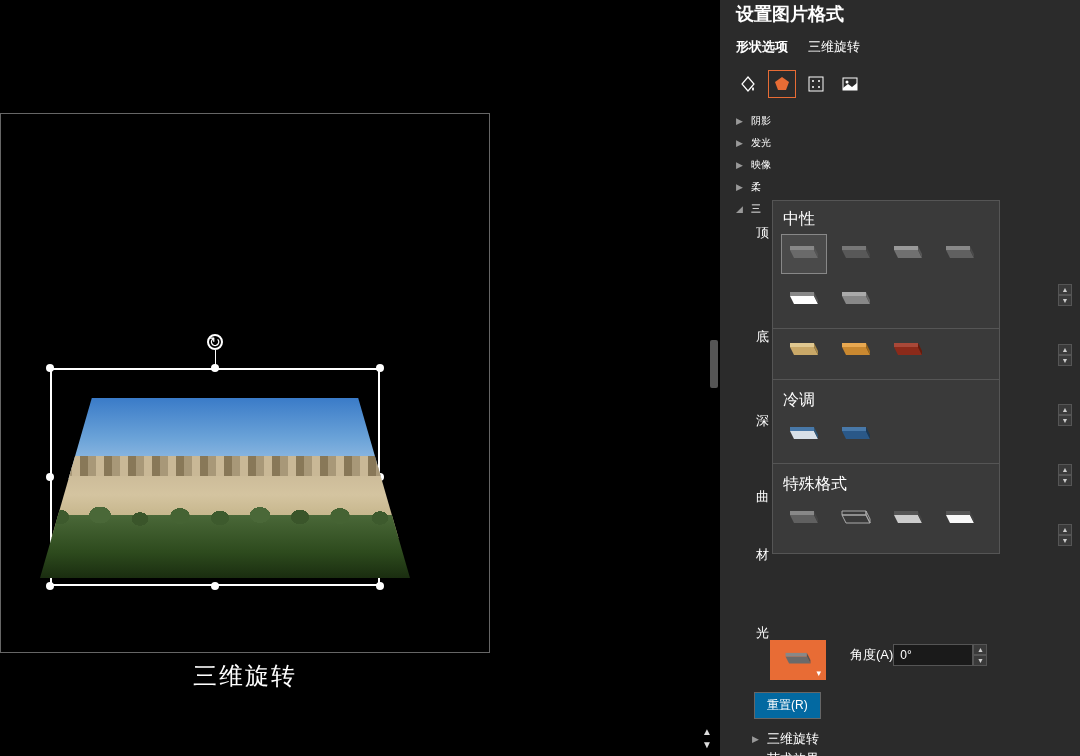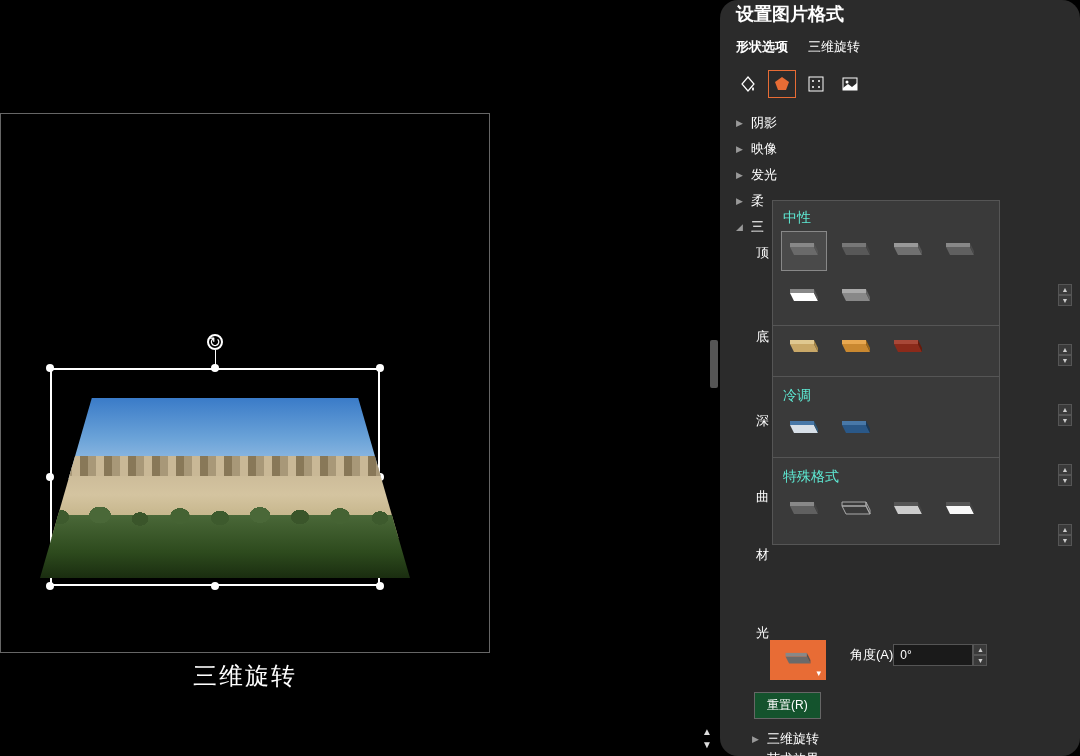--- a/index.html
+++ b/index.html
@@ -133,21 +133,20 @@
   color: #fff;
   letter-spacing: 2px;
 }
 .panel {
   position: absolute;
   right: 0;
   top: 0;
   width: 360px;
   height: 756px;
   background: #2b2b2b;
-  border-radius: 18px;
 }
 .panel-title {
   font-size: 18px;
   font-weight: bold;
   padding: 2px 16px 0;
 }
 .tabs {
   display: flex;
   gap: 20px;
   padding: 12px 16px 0;
@@ -173,21 +172,21 @@
   border: 1px solid #e86c35;
 }
 .section-list {
   padding: 8px 0;
 }
 .section-item {
   display: flex;
   align-items: center;
   gap: 8px;
   padding: 4px 16px;
-  font-size: 13px;
+  font-size: 10px;
   cursor: pointer;
 }
 .section-item .arrow {
   font-size: 9px;
   color: #999;
 }
 .section-item.expanded .arrow::before { content: "◢"; }
 .section-item:not(.expanded) .arrow::before { content: "▶"; }
 .sub-section {
   padding-left: 36px;
@@ -198,23 +197,23 @@
 .material-popup {
   position: absolute;
   left: 52px;
   top: 200px;
   width: 228px;
   background: #3a3a3a;
   border: 1px solid #555;
   padding-bottom: 8px;
 }
 .mat-group-label {
-  font-size: 14px;
+  font-size: 16px;
   padding: 8px 10px 4px;
-  color: #5eead4;
+  color: #ffffff;
 }
 .mat-grid {
   display: flex;
   flex-wrap: wrap;
   gap: 6px;
   padding: 0 8px 6px;
 }
 .mat-swatch {
   width: 46px;
   height: 40px;
@@ -299,21 +298,21 @@
   right: 5px;
   bottom: 2px;
   font-size: 9px;
   color: #fff;
 }
 .reset-btn {
   position: absolute;
   left: 34px;
   top: 692px;
   padding: 4px 12px;
-  background: #14532d;
+  background: #0369a1;
   border: 1px solid #666;
   font-size: 12px;
   color: #fff;
   cursor: pointer;
 }
 .scroll-arrows {
   position: absolute;
   left: -18px;
   bottom: 6px;
   display: flex;
@@ -411,25 +410,25 @@
     </div>
   </div>
 
   <div class="section-list">
     <div class="section-item">
         <span class="arrow"></span>
         <span>阴影</span>
       </div>
     <div class="section-item">
         <span class="arrow"></span>
-        <span>映像</span>
+        <span>发光</span>
       </div>
     <div class="section-item">
         <span class="arrow"></span>
-        <span>发光</span>
+        <span>映像</span>
       </div>
     <div class="section-item">
         <span class="arrow"></span>
         <span>柔</span>
       </div>
     <div class="section-item expanded">
         <span class="arrow"></span>
         <span>三</span>
       </div>
     <div class="sub-section">顶</div>

